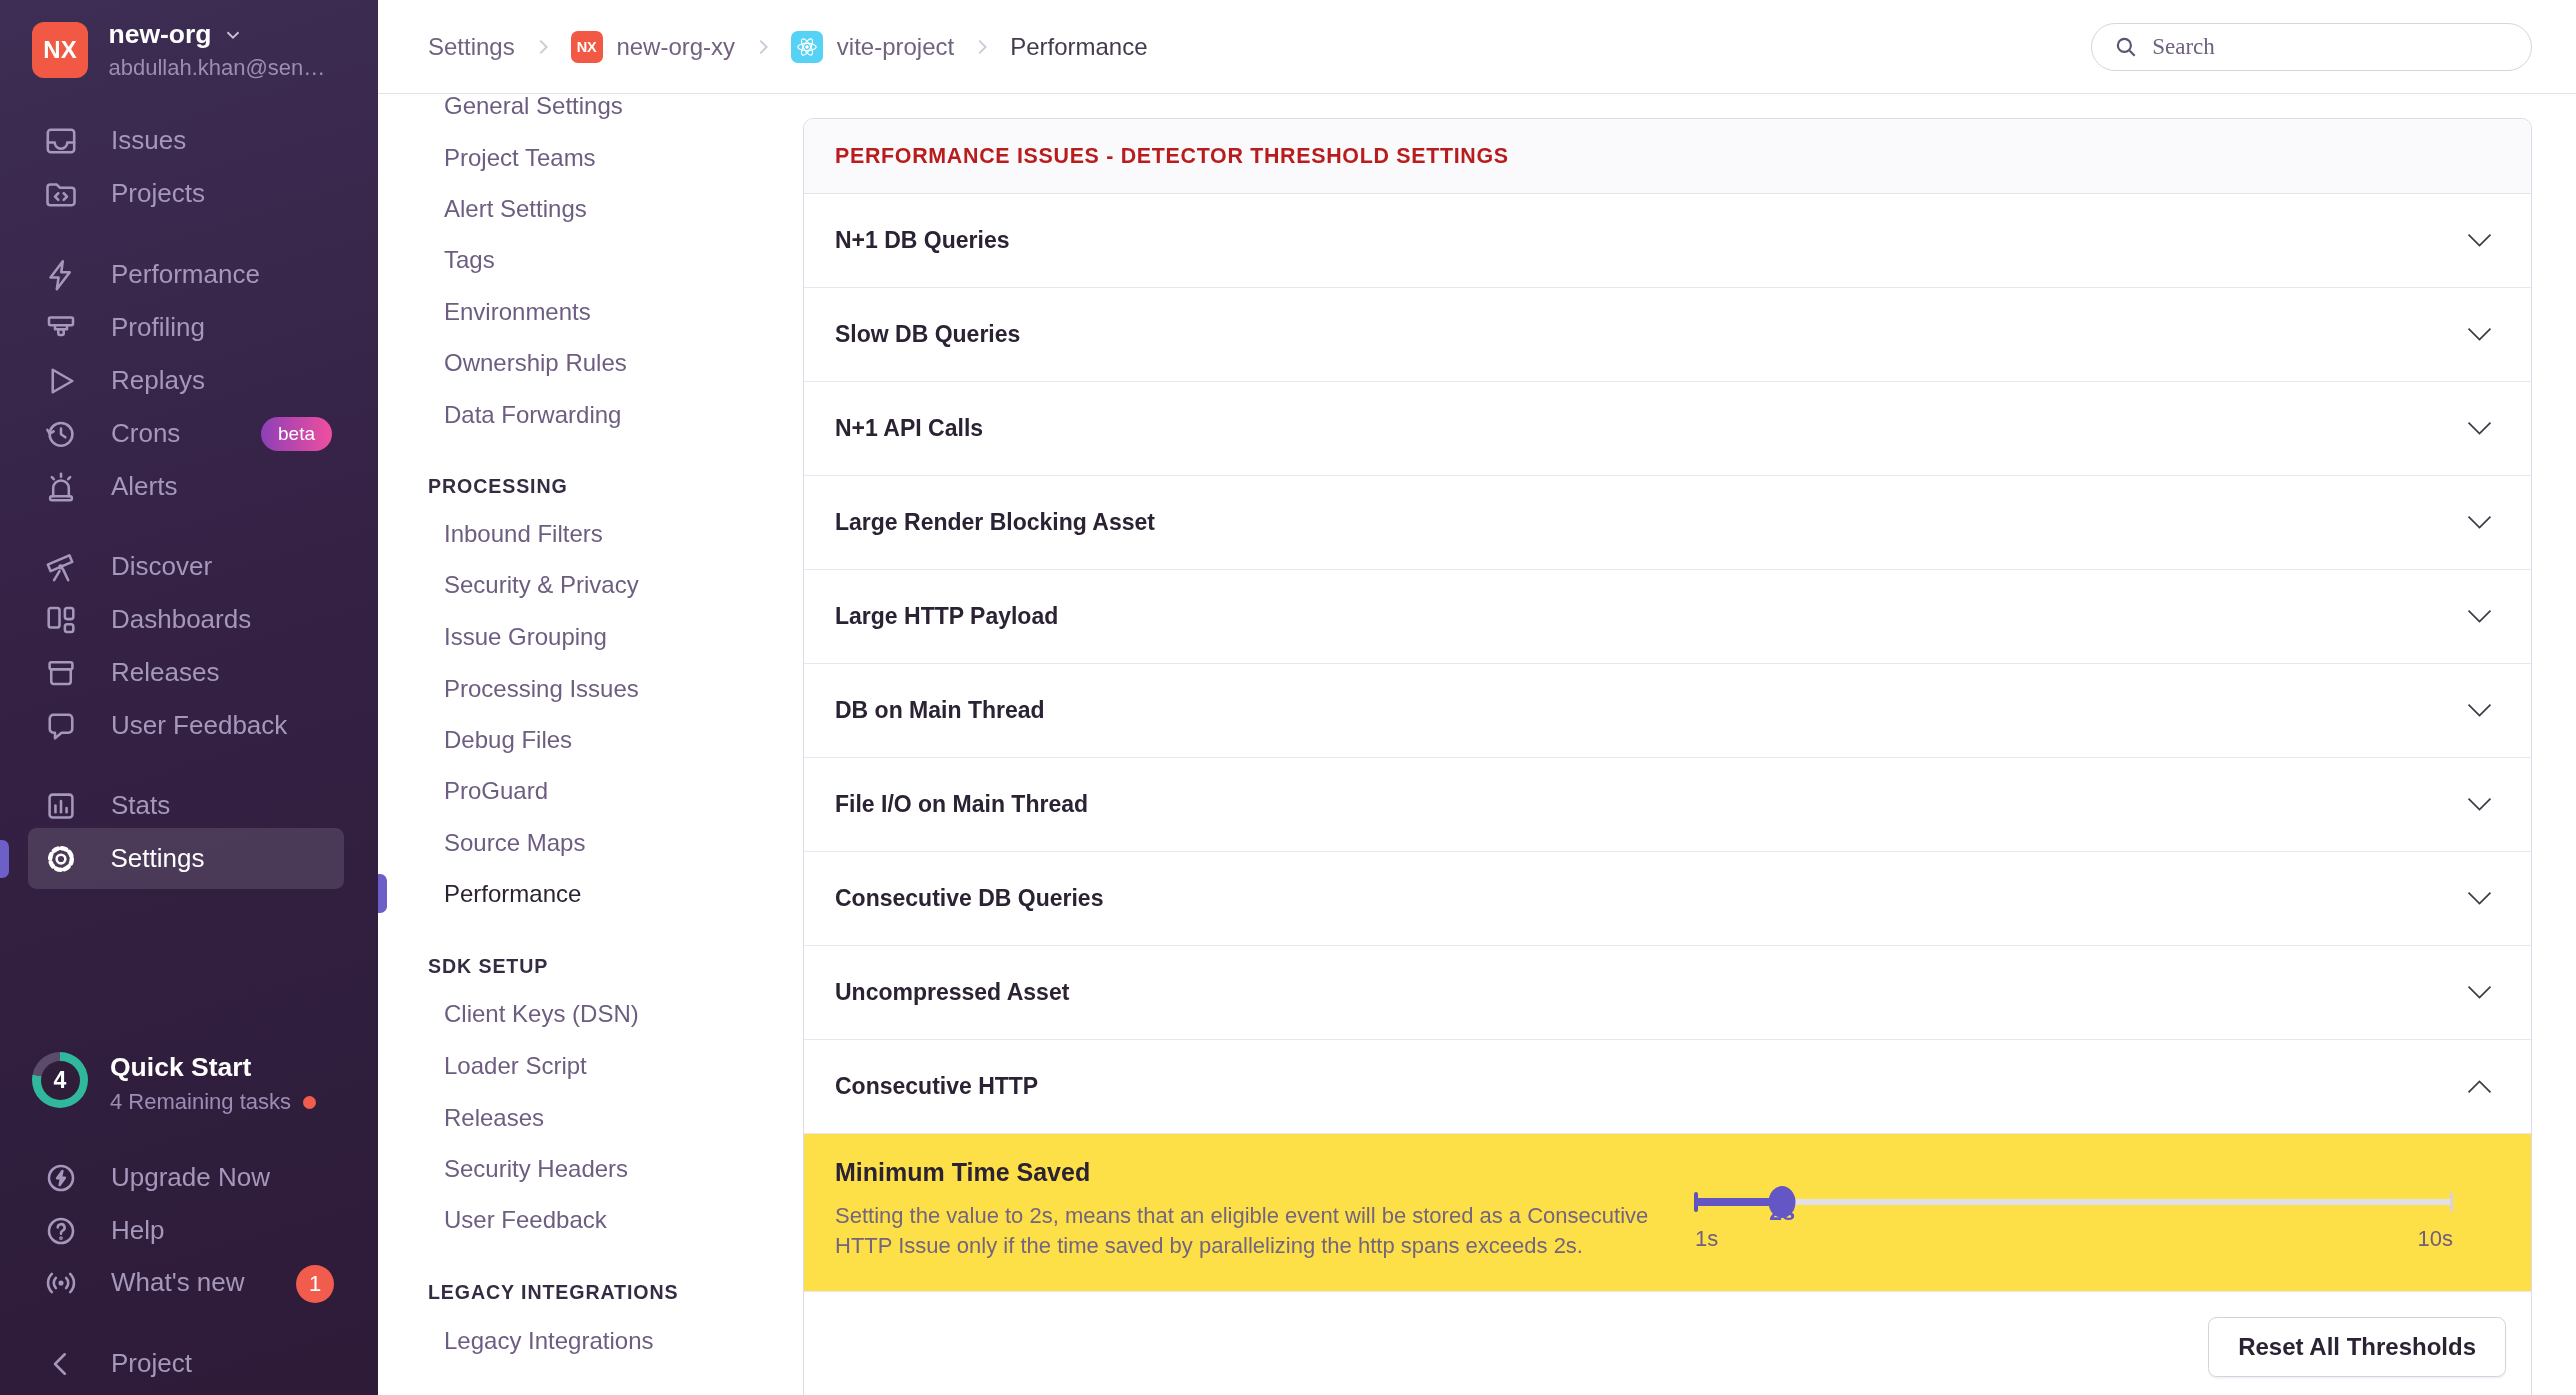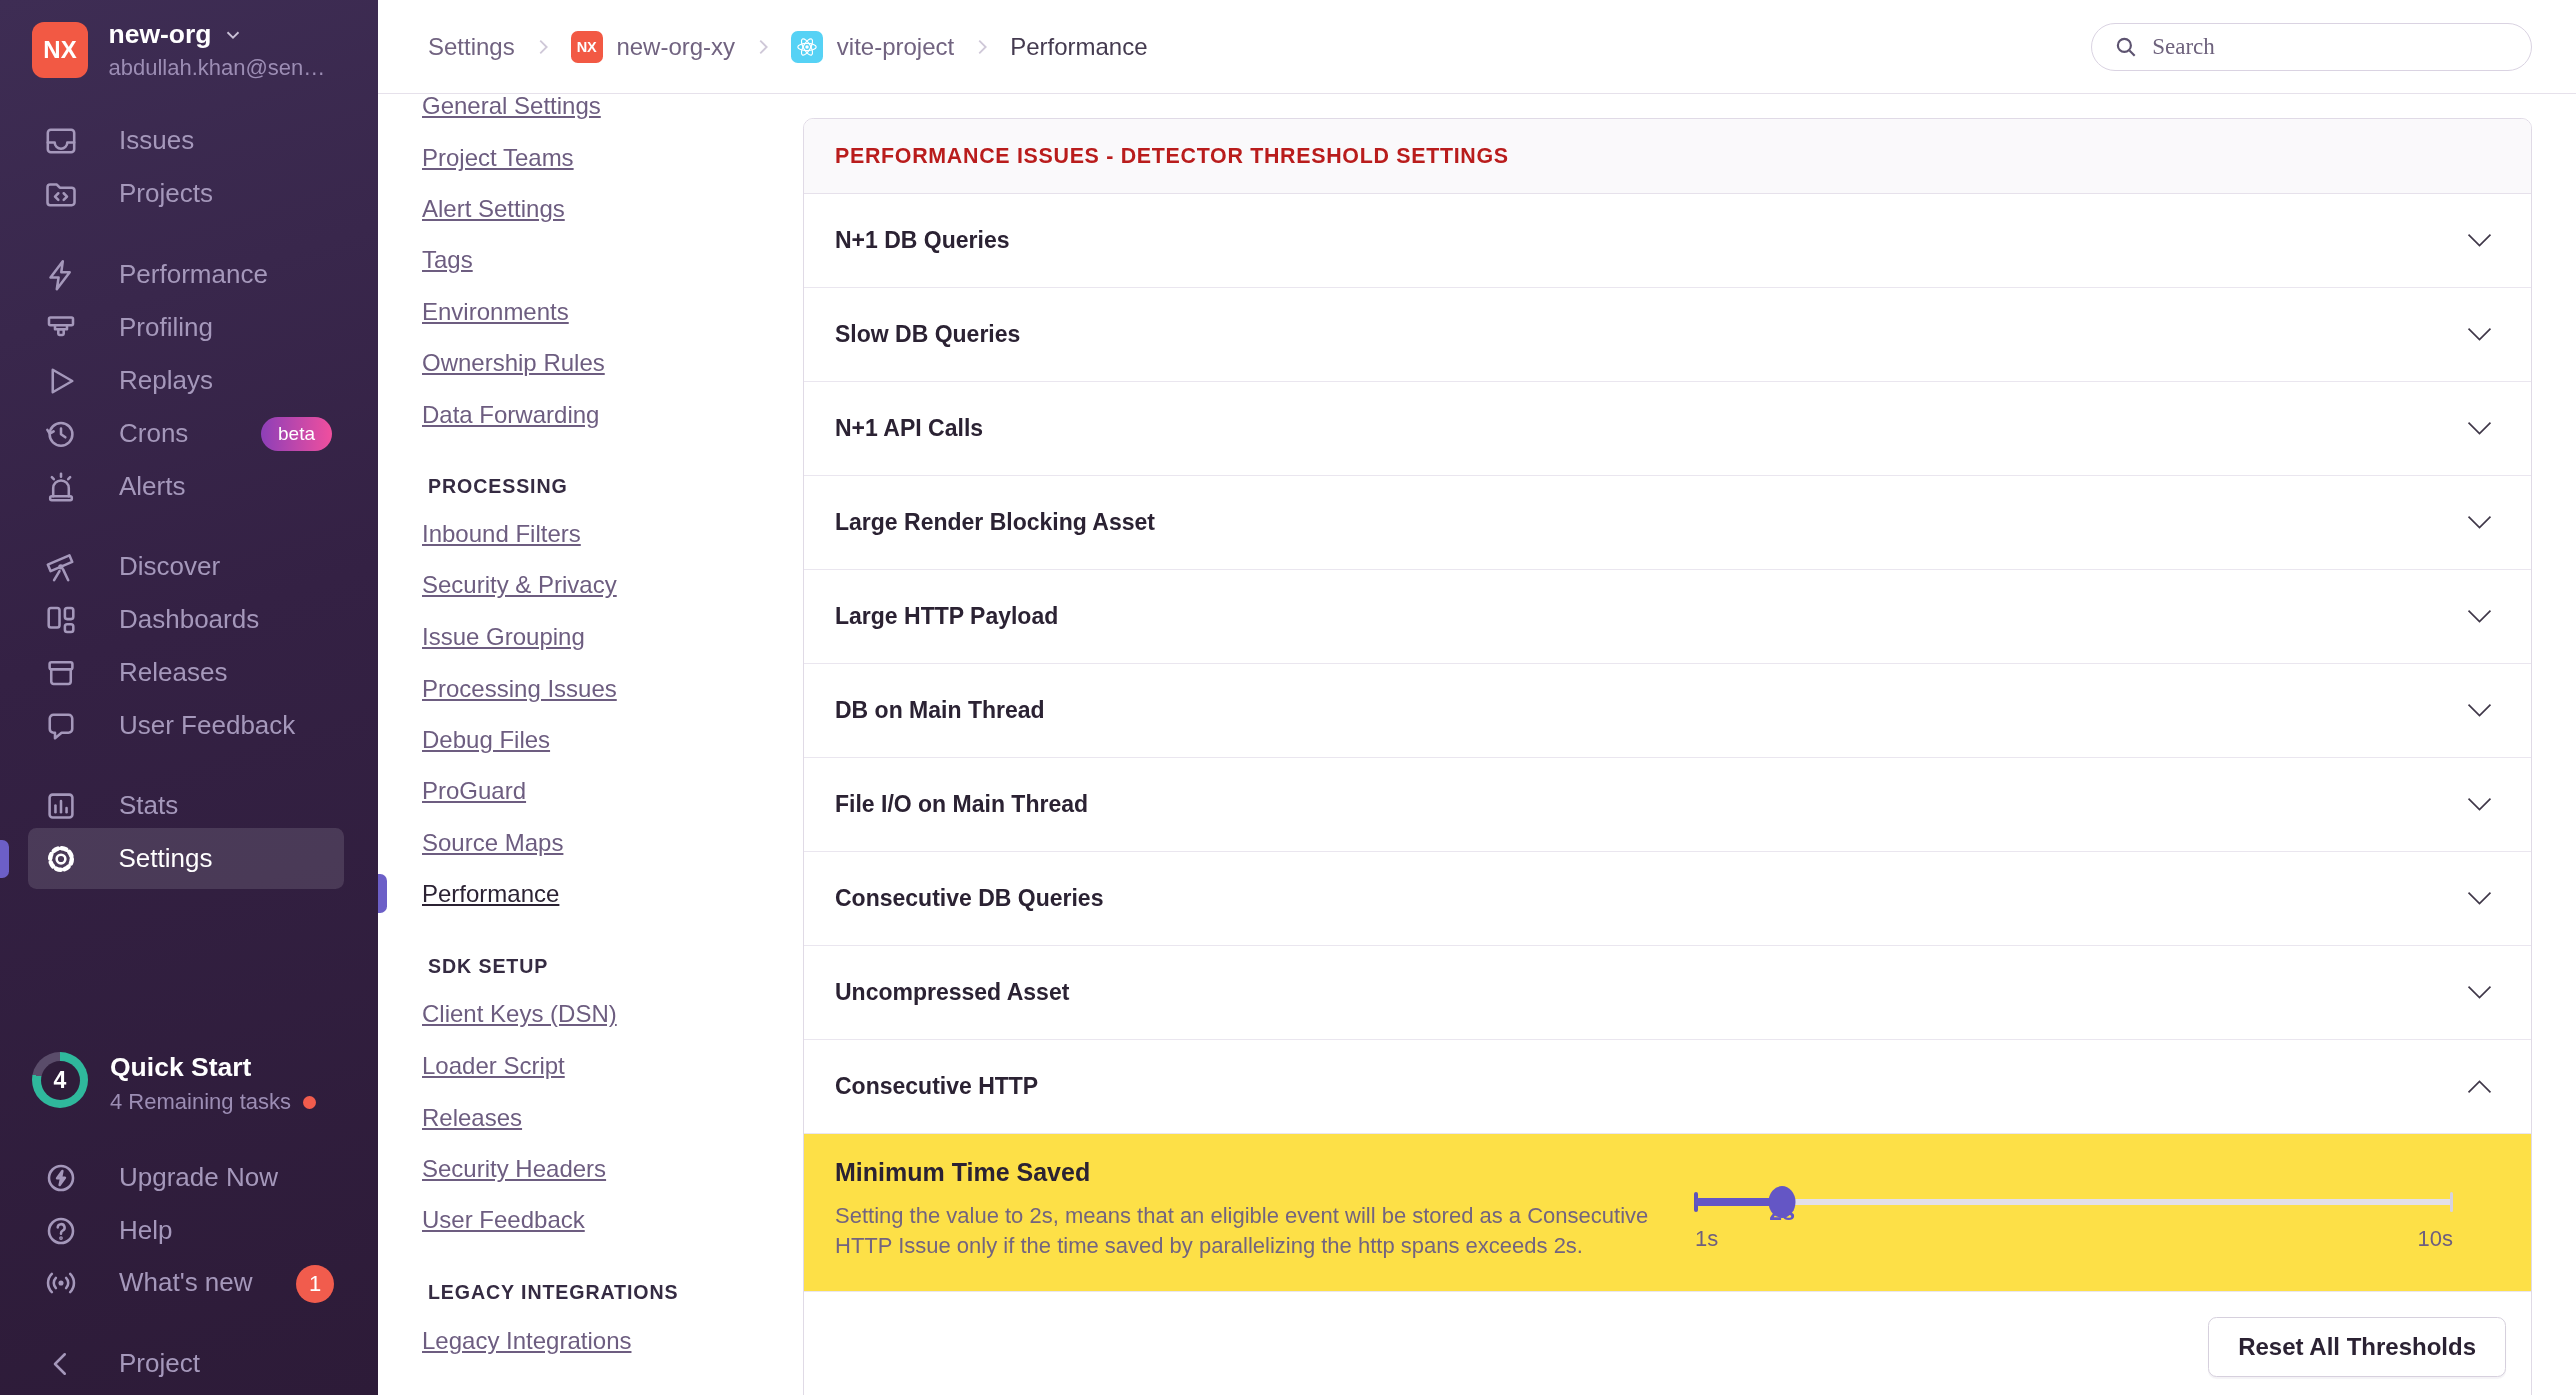--- a/index.html
+++ b/index.html
@@ -9,21 +9,21 @@
 
   
   .sidebar { position:absolute; left:0; top:0; width:378px; height:1396px;
     background:linear-gradient(163deg,#3e2d54 0%,#342144 45%,#2d1b38 100%); color:#a598bb; }
   .org { position:absolute; left:32px; top:19px; display:flex; gap:20.5px; align-items:center; cursor:pointer; }
   .org-avatar { width:56px; height:56px; border-radius:12px; background:#f25944; color:#fff;
     font-size:24px; font-weight:bold; display:flex; align-items:center; justify-content:center; }
   .org-name { color:#fff; font-size:26.5px; font-weight:bold; display:flex; align-items:center; gap:10.2px; }
   .org-email { color:#9c8db4; font-size:22px; margin-top:5.1px; max-width:256px; white-space:nowrap; }
   .nav-item { position:absolute; left:0; width:378px; height:53px; display:flex; align-items:center;
-    padding-left:43px; gap:40px; font-size:26px; color:#a598bb; cursor:pointer; }
+    padding-left:43px; gap:32px; font-size:26px; color:#a598bb; cursor:pointer; }
   .nav-item .ico { width:36px; height:36px; flex:0 0 36px; }
   .nav-item svg { width:36px; height:36px; stroke:currentColor; fill:none;
     stroke-width:1.7; stroke-linecap:round; stroke-linejoin:round; }
   .nav-item.active { left:28px; width:316px; padding-left:14.5px; height:61px; border-radius:8.5px;
     background:rgba(255,255,255,0.12); color:#fff; }
   .edge-indicator { position:absolute; left:0; width:8.5px; height:38px; background:#6c5fc7;
     border-radius:0 6.8px 6.8px 0; }
   .beta-badge { margin-left:auto; margin-right:46px; background:linear-gradient(90deg,#8d3fb8,#f04f9e);
     color:#fff; font-size:19px; padding:6px 17px; border-radius:19px; }
   .count-badge { position:absolute; right:44px; top:8.5px; width:38px; height:38px; border-radius:50%;
@@ -53,21 +53,21 @@
     display:flex; align-items:center; gap:13.7px; padding:0 20.5px; background:#fff; }
   .searchbox svg { width:26px; height:26px; stroke:#5d5370; stroke-width:2; fill:none; }
   .searchbox input { border:none; outline:none; font-size:23px; color:#443a4f; width:342px;
     font-family:Liberation Serif, serif; background:transparent; }
   .searchbox input::placeholder { color:#6e627d; }
 
   
   .settings-nav { position:absolute; left:378px; top:94px; width:372px; height:1302px;
     background:#fff; border-right:0.9px solid #e6e1eb; }
   .snav-item { position:absolute; left:0; width:372px; height:51px; line-height:51px;
-    padding-left:44px; font-size:24px; color:#6d5d80; cursor:pointer; white-space:nowrap;text-decoration:underline; }
+    padding-left:66px; font-size:24px; color:#6d5d80; cursor:pointer; white-space:nowrap; }
   .snav-item.active { color:#2b2233; }
   .snav-header { position:absolute; left:0; width:372px; height:41px; line-height:41px; padding-left:50px;
     font-size:19.6px; font-weight:bold; color:#352b42; letter-spacing:0.9px; }
 
   
   .content { position:absolute; left:749px; top:94px; width:1827px; height:1302px; background:#fff; }
   .panel { position:absolute; left:54px; top:24px; width:1729px; height:1452px;
     border:0.9px solid #e0dae6; border-radius:10.2px; background:#fff; overflow:hidden; }
   .panel-header { height:75px; background:#faf9fb; border-bottom:0.9px solid #e6e1eb;
     display:flex; align-items:center; padding-left:31px; font-size:21.4px; font-weight:bold;

